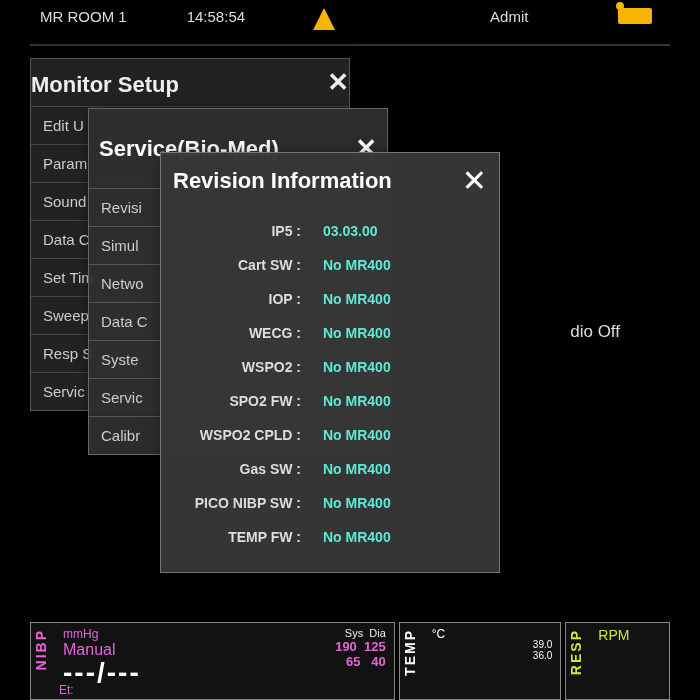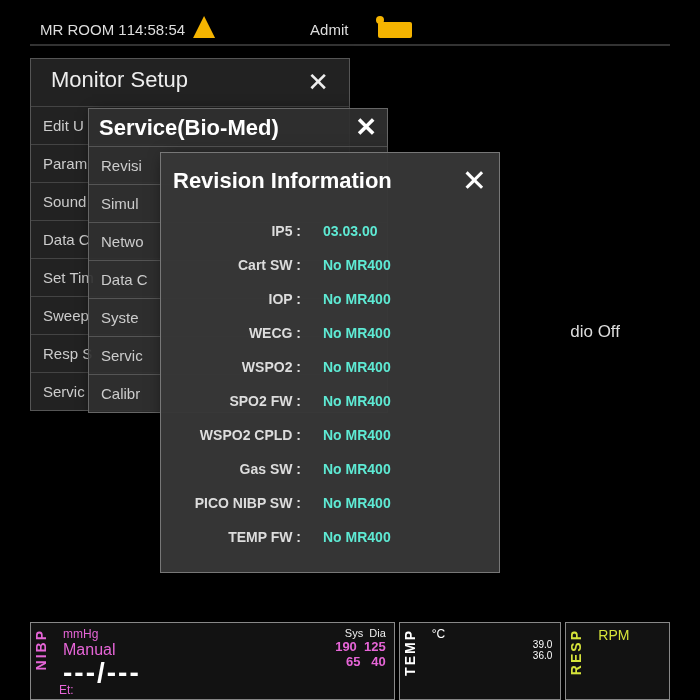--- a/index.html
+++ b/index.html
@@ -1,36 +1,36 @@
 <!DOCTYPE html>
 <html><head>
 <meta charset="utf-8">
 <style>
   * { margin:0; padding:0; box-sizing:border-box; font-family:Arial,Helvetica,sans-serif; }
   body { width:700px; height:700px; background:#000; position:relative; overflow:hidden; color:#fff; }
 
   
-  .topbar { position:absolute; top:8px; left:40px; right:40px; height:30px; display:flex; align-items:flex-end; font-size:15px; }
+  .topbar { position:absolute; top:8px; left:40px; right:40px; height:30px; display:flex; align-items:flex-start; gap:60px; font-size:15px; }
   .topbar .room { color:#ddd; }
   .topbar .clock { color:#ddd; }
   .topbar .warn { width:22px; height:22px; background:#f5b400; clip-path:polygon(50% 0,100% 100%,0 100%); margin-left:8px; }
   .topbar .admit { margin-left:95px; color:#ddd; }
   .topbar .bed { width:34px; height:16px; margin-left:30px; background:#f5b400; border-radius:2px; position:relative; }
   .topbar .bed::before{ content:""; position:absolute; left:-2px; top:-6px; width:8px; height:8px; border-radius:50%; background:#f5b400;}
   .toprule { position:absolute; top:44px; left:30px; right:30px; height:2px; background:#333; }
 
   
   .panel1 { position:absolute; top:58px; left:30px; width:320px; background:rgba(40,40,40,.85); border:1px solid #555; box-shadow:4px 4px 12px rgba(0,0,0,.6); }
-  .panel1 .hdr { display:flex; justify-content:space-between; align-items:flex-start; padding:8px 20px; font-size:22px; font-weight:normal; color:#eee; }
+  .panel1 .hdr { display:flex; justify-content:space-between; align-items:flex-end; padding:8px 0; font-size:22px; font-weight:bold; color:#eee; }
   .panel1 .hdr .x { font-size:26px; cursor:pointer; color:#eee; }
   .panel1 .item { padding:10px 12px; font-size:15px; color:#ccc; border-top:1px solid #444; }
 
   
   .panel2 { position:absolute; top:108px; left:88px; width:300px; background:rgba(48,48,48,.92); border:1px solid #666; box-shadow:4px 4px 12px rgba(0,0,0,.7);}
-  .panel2 .hdr { display:flex; justify-content:space-between; align-items:center; padding:3px 10px; font-size:22px; font-weight:bold; }
+  .panel2 .hdr { display:flex; justify-content:space-between; align-items:center; padding:24px 10px; font-size:22px; font-weight:bold; }
   .panel2 .hdr .x { font-size:26px; cursor:pointer; }
   .panel2 .item { padding:10px 12px; font-size:15px; color:#ccc; border-top:1px solid #555; }
 
   
   .panel3 { position:absolute; top:152px; left:160px; width:340px; background:rgba(55,55,55,.97); border:1px solid #777; box-shadow:6px 6px 16px rgba(0,0,0,.8);}
   .panel3 .hdr { display:flex; justify-content:space-between; align-items:center; padding:10px 12px; font-size:22px; font-weight:bold;gap:33px; }
   .panel3 .hdr .x { font-size:30px; font-weight:normal; cursor:pointer; }
   .panel3 .rows { padding:6px 18px 18px; }
   .panel3 .row { display:flex; align-items:center; padding:9px 0; font-size:14px; }
   .panel3 .lbl { width:130px; text-align:right; color:#ddd; font-weight:bold; padding-right:8px;}

